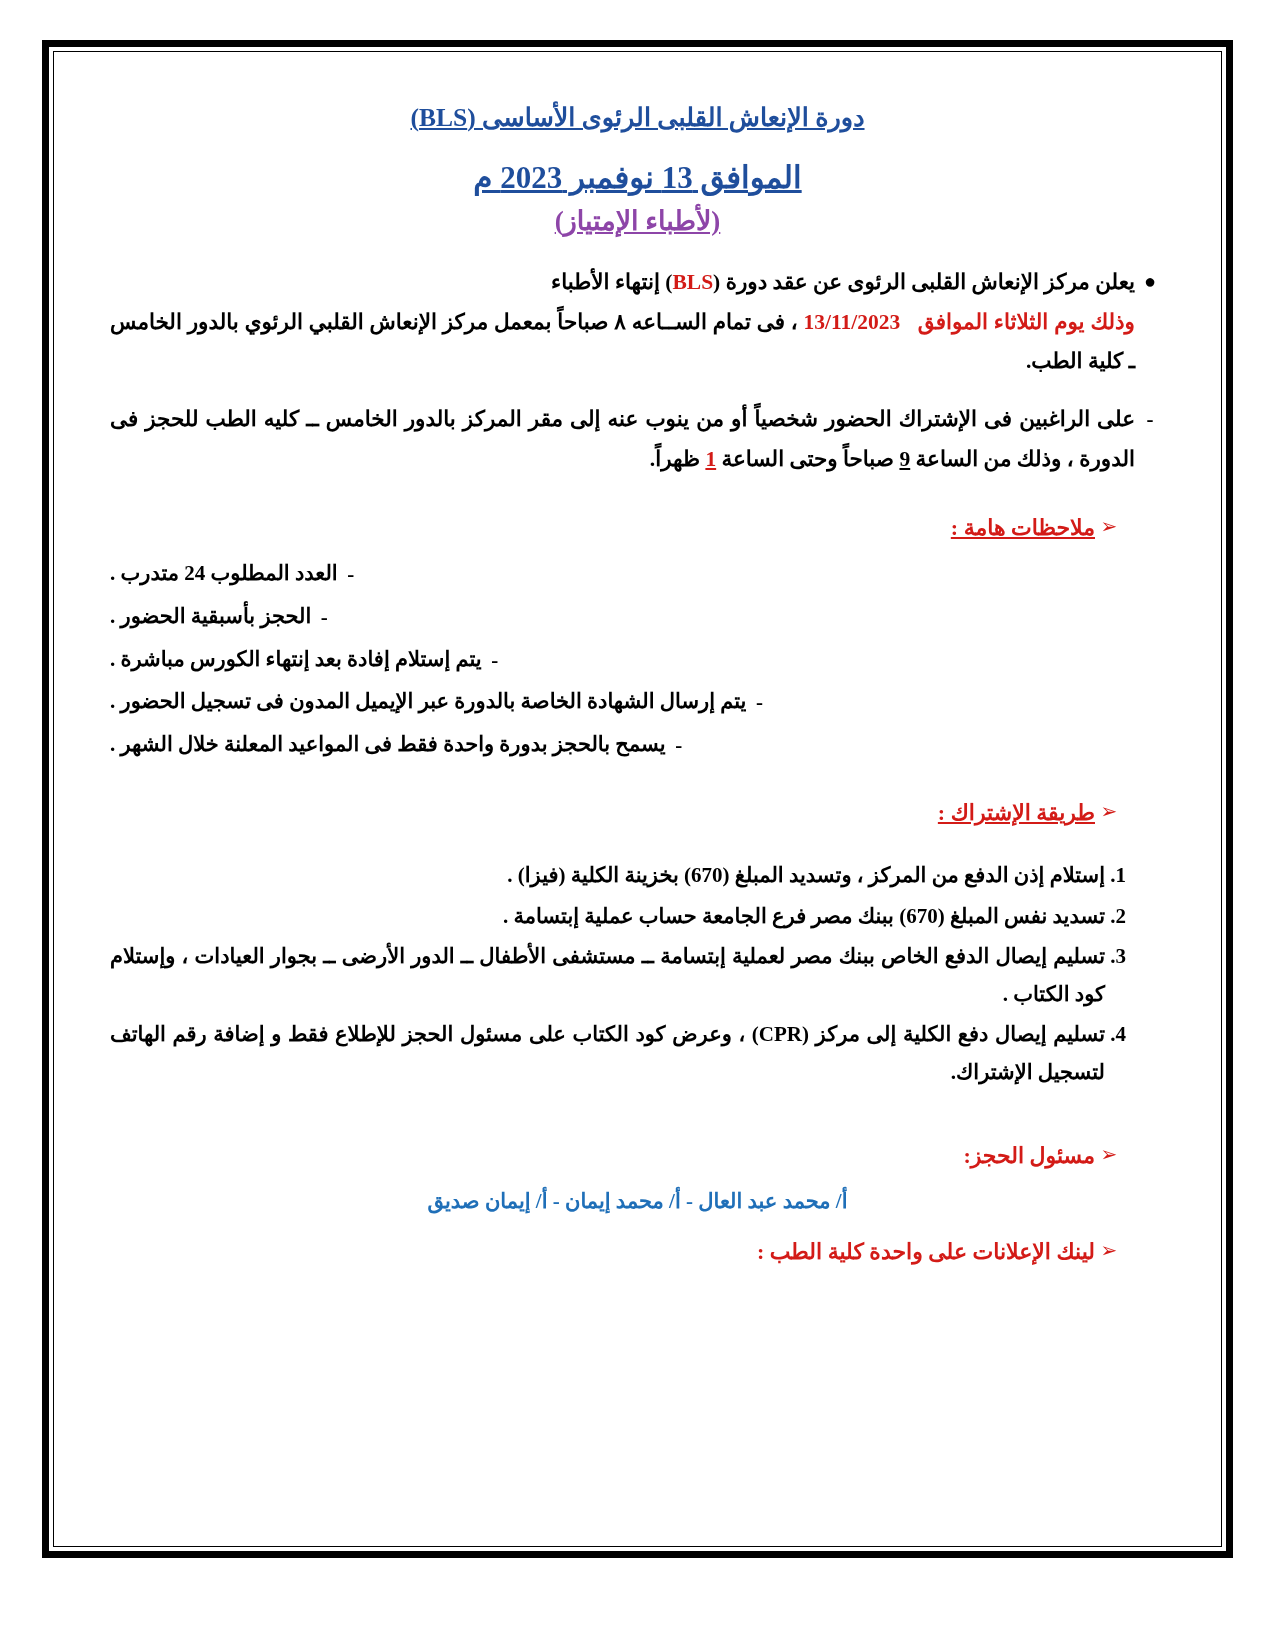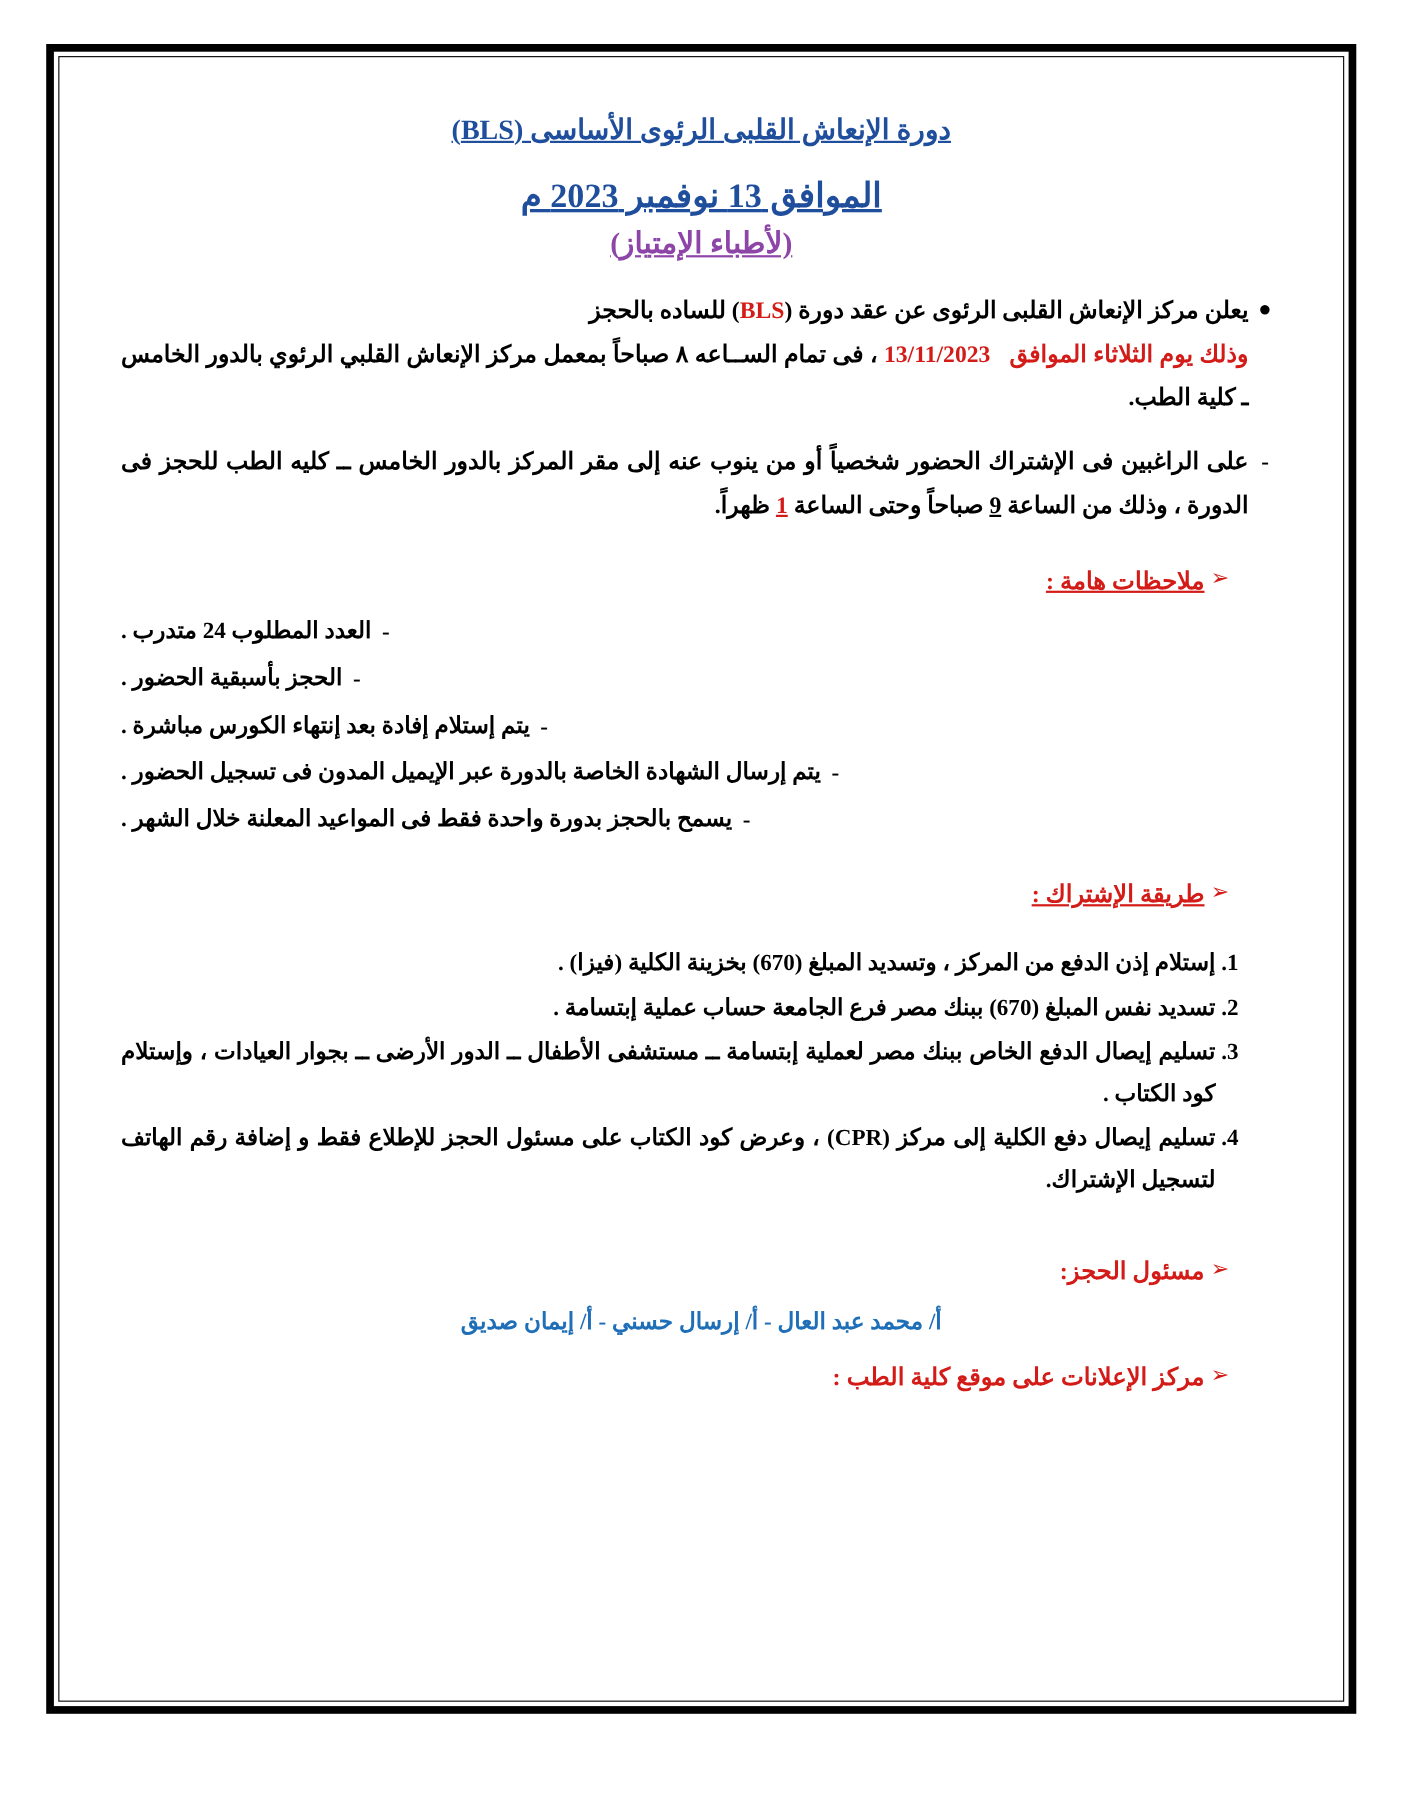--- a/index.html
+++ b/index.html
@@ -223,21 +223,21 @@
         <span class="title-2">الموافق 13 نوفمبر 2023 م</span>
       </div>
       <div class="title-row">
         <span class="title-3">(لأطباء الإمتياز)</span>
       </div>
     </div>
 
     <div class="bullet-row">
       <div class="bullet-mark">●</div>
       <div class="bullet-text body-para">
-        <span>يعلن مركز الإنعاش القلبى الرئوى عن عقد دورة (</span><span class="red-b serif-latin">BLS</span><span>) للساده بالحجز</span>
+        <span>يعلن مركز الإنعاش القلبى الرئوى عن عقد دورة (</span><span class="red-b serif-latin">BLS</span><span>) إنتهاء الأطباء</span>
         <br>
         <span class="red-b">وذلك يوم الثلاثاء الموافق</span>&nbsp;&nbsp;&nbsp;<span class="red-b serif-latin">13/11/2023</span>
         <span>، فى تمام الســاعه ٨ صباحاً بمعمل مركز الإنعاش القلبي الرئوي بالدور الخامس ـ كلية الطب.</span>
       </div>
     </div>
 
     <div class="dash-row">
       <div class="dash-mark">-</div>
       <div class="bullet-text body-para">
         <span>على الراغبين فى الإشتراك الحضور شخصياً أو من ينوب عنه إلى مقر المركز بالدور الخامس ــ كليه الطب  للحجز فى الدورة ، وذلك من الساعة </span><span class="u serif-latin">9</span><span> صباحاً وحتى الساعة </span><span class="u serif-latin red">1</span><span> ظهراً.</span>
@@ -282,22 +282,22 @@
       <li>تسديد نفس المبلغ (670) ببنك مصر فرع الجامعة حساب عملية إبتسامة .</li>
       <li>تسليم إيصال الدفع الخاص ببنك مصر لعملية إبتسامة ــ مستشفى الأطفال ــ الدور الأرضى ــ بجوار العيادات ، وإستلام كود الكتاب .</li>
       <li>تسليم إيصال دفع الكلية إلى مركز (CPR) ، وعرض كود الكتاب على مسئول الحجز للإطلاع فقط و إضافة رقم الهاتف لتسجيل الإشتراك.</li>
     </ol>
 
     <div class="section-head" style="margin-top:46px;">
       <div class="arrow-mark">➢</div>
       <div class="section-head-text nounderline">مسئول الحجز:</div>
     </div>
 
-    <div class="contacts">أ/ محمد عبد العال - أ/ إرسال حسني - أ/ إيمان صديق</div>
+    <div class="contacts">أ/ محمد عبد العال - أ/ محمد إيمان - أ/ إيمان صديق</div>
 
     <div class="section-head" style="margin-top:20px;">
       <div class="arrow-mark">➢</div>
-      <div class="section-head-text nounderline">مركز الإعلانات على موقع كلية الطب :</div>
+      <div class="section-head-text nounderline">لينك الإعلانات على واحدة كلية الطب :</div>
     </div>
 
 
   </div>
 </div>
 
 </body></html>

